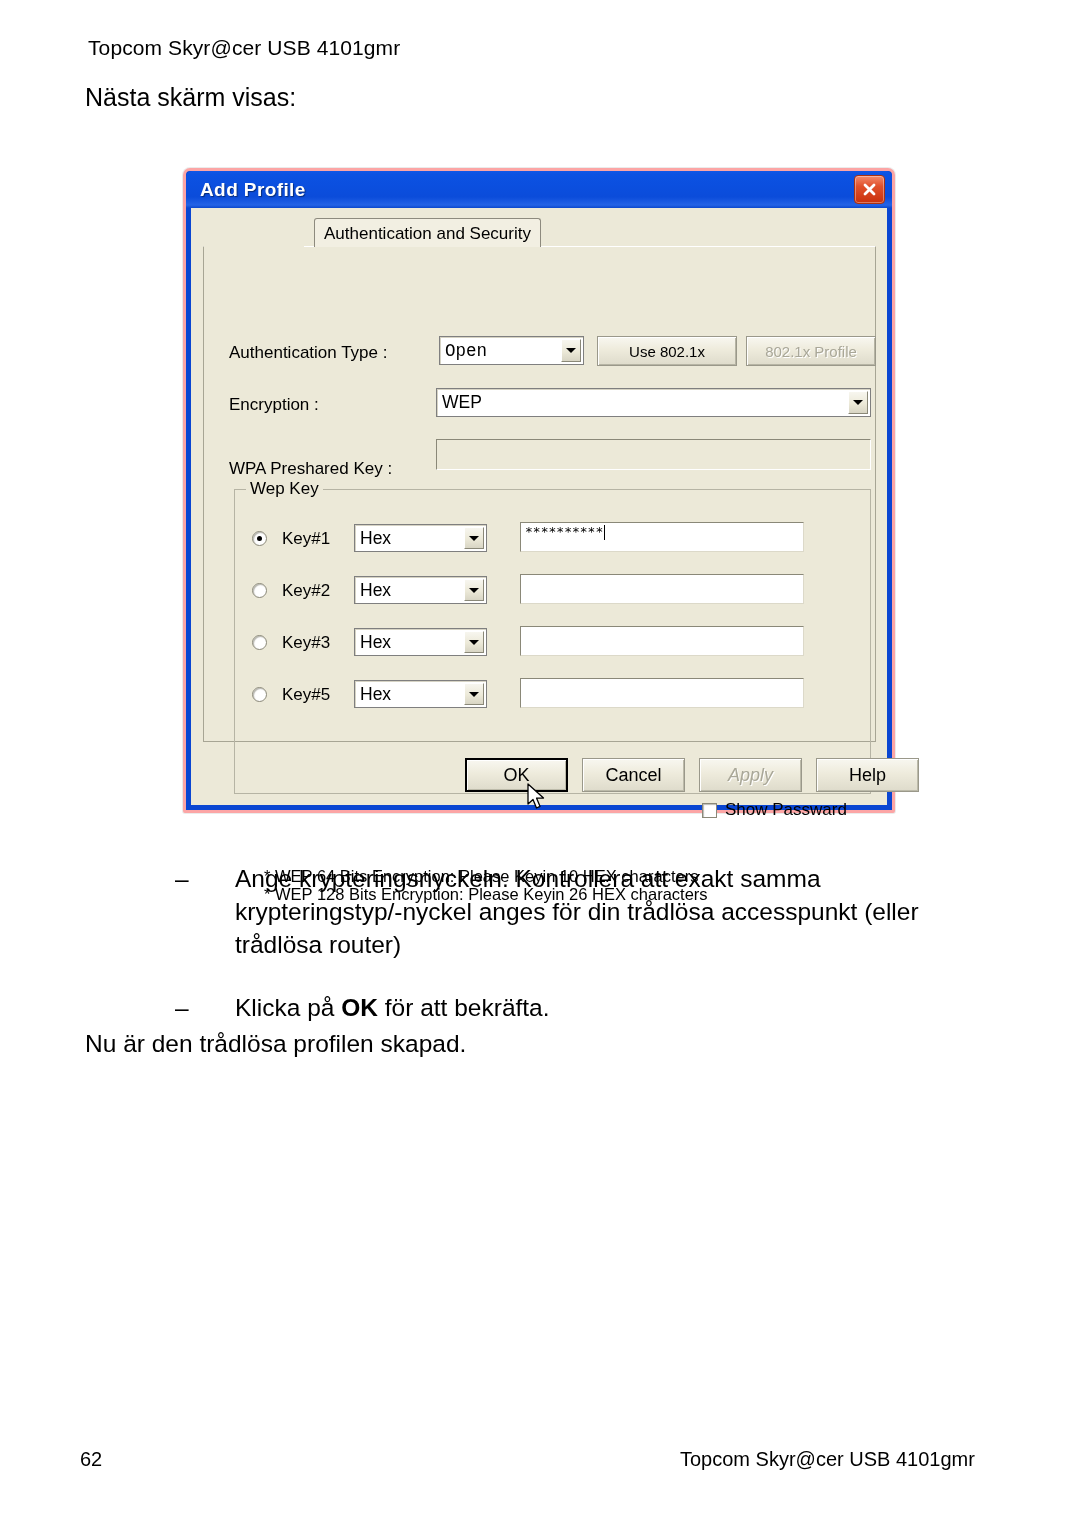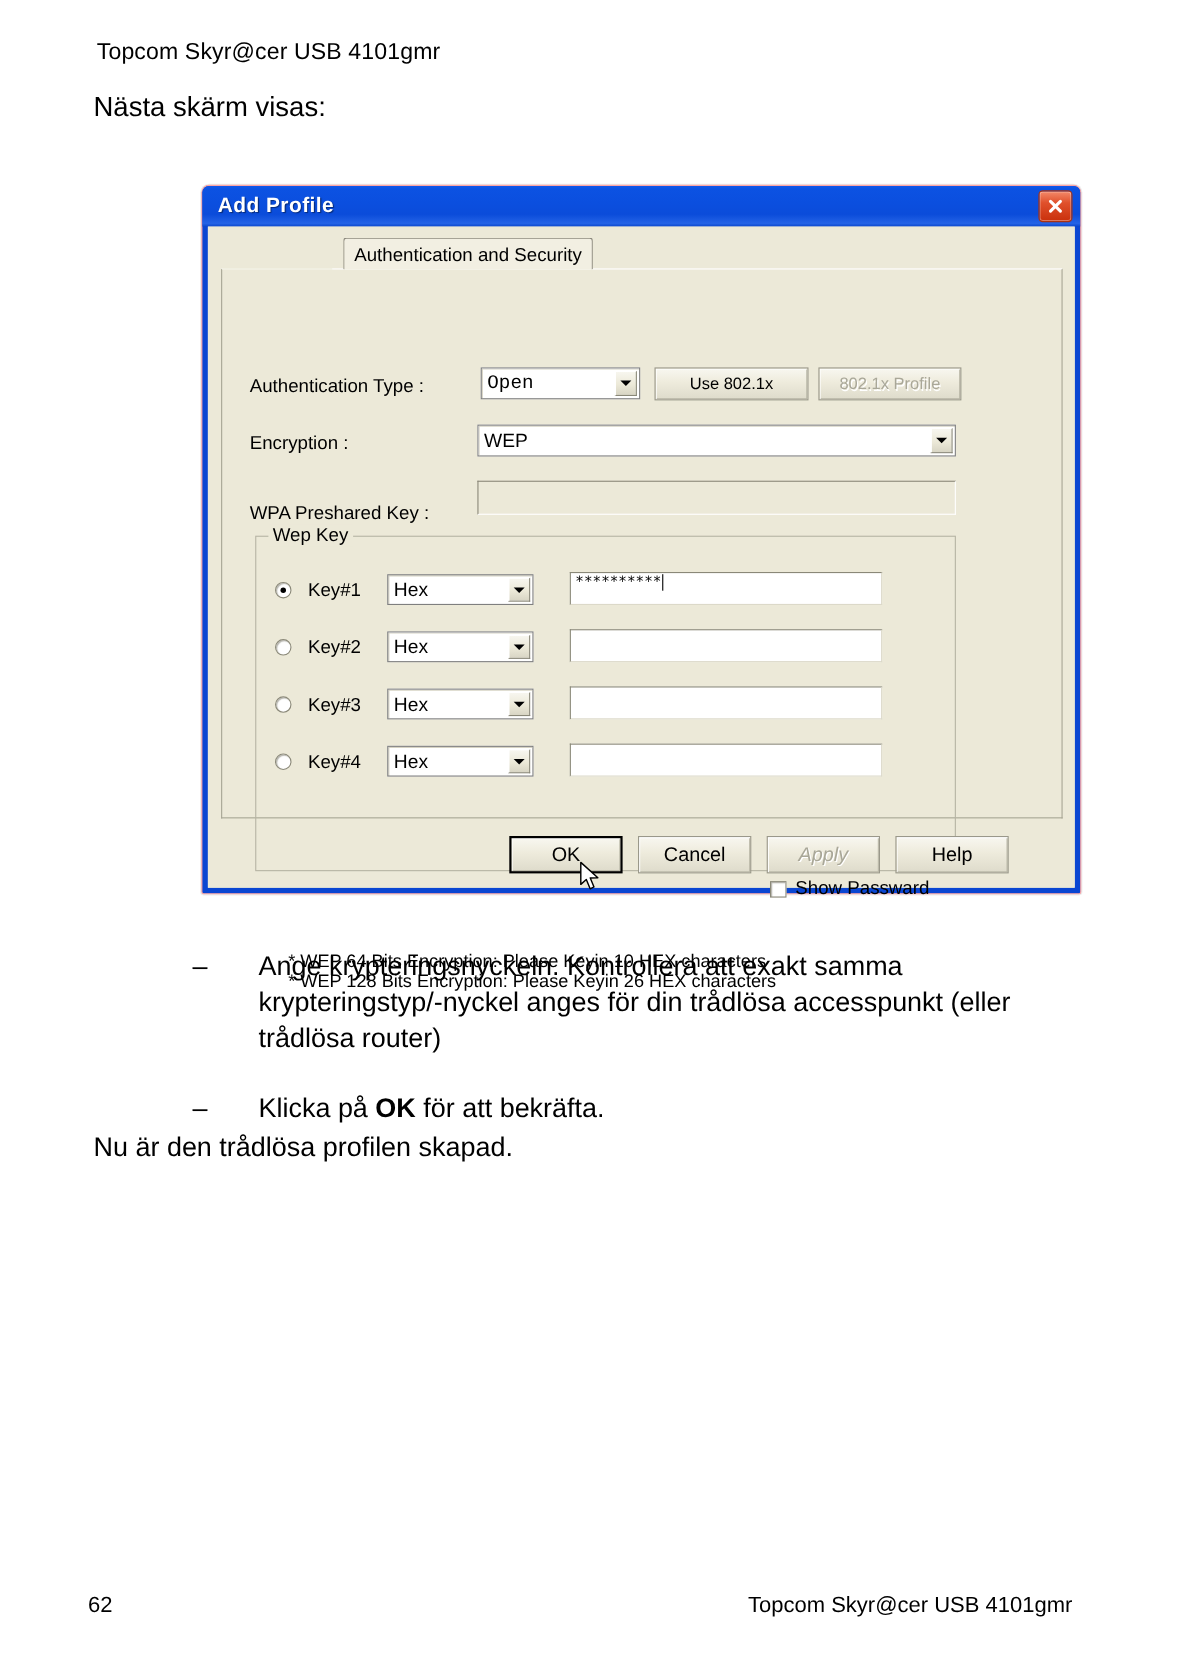--- a/index.html
+++ b/index.html
@@ -71,24 +71,24 @@
     left: 680px;
     top: 1448px;
     font-size: 20px;
   }
 
   
   .dialog {
     position: absolute;
     left: 183px;
     top: 168px;
-    width: 800px;
+    width: 712px;
     height: 645px;
     background: #0a46d2;
-    border: 1px solid #fca5a5;
+    border: 3px solid #fca5a5;
     border-radius: 7px 7px 2px 2px;
     box-sizing: border-box;
     box-shadow: 0 0 0 1px rgba(0,0,0,0.08);
   }
   .titlebar {
     position: relative;
     height: 37px;
     background: linear-gradient(to bottom,
         #1157e8 0%, #0c52e2 8%, #0b4fdf 40%,
         #0b4cda 70%, #2463e6 92%, #0b47cc 100%);
@@ -496,21 +496,21 @@
         <div class="cval">Hex</div>
         <div class="arrowbox">
             <i class="tri-down"></i>
           </div>
       </div>
       <div class="keyinput" style="left:316px; top:379px; width:284px; height:30px;">
         <span class="masked"></span>
       </div>
 
       <div class="radio" style="left:48px; top:440px;"></div>
-      <div class="radio-label" style="left:78px; top:438px;">Key#4</div>
+      <div class="radio-label" style="left:78px; top:438px;">Key#5</div>
       <div class="combo combo-hex" style="left:150px; top:433px;">
         <div class="cval">Hex</div>
         <div class="arrowbox">
             <i class="tri-down"></i>
           </div>
       </div>
       <div class="keyinput" style="left:316px; top:431px; width:284px; height:30px;">
         <span class="masked"></span>
       </div>
 

